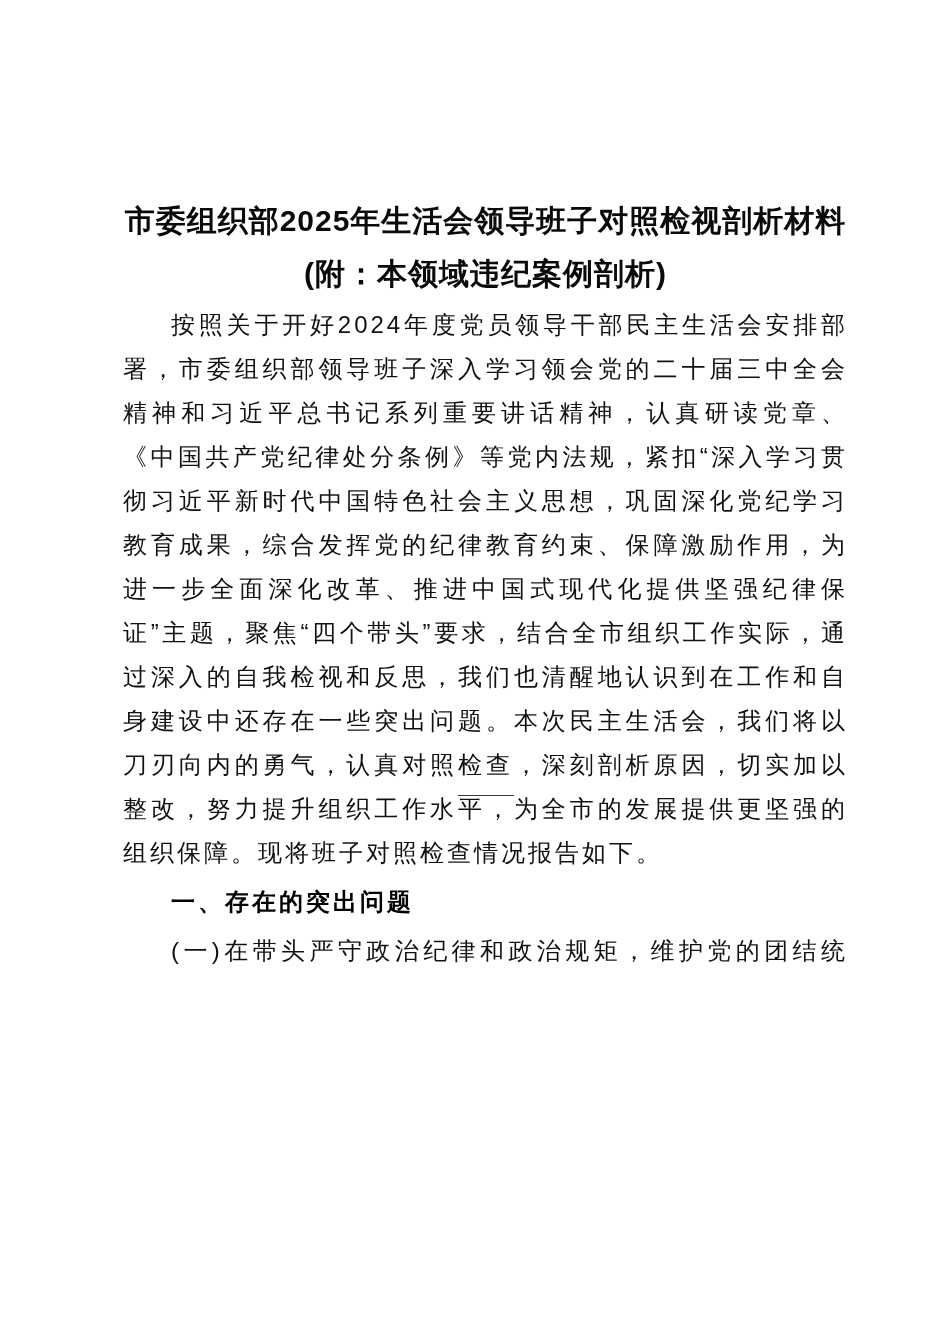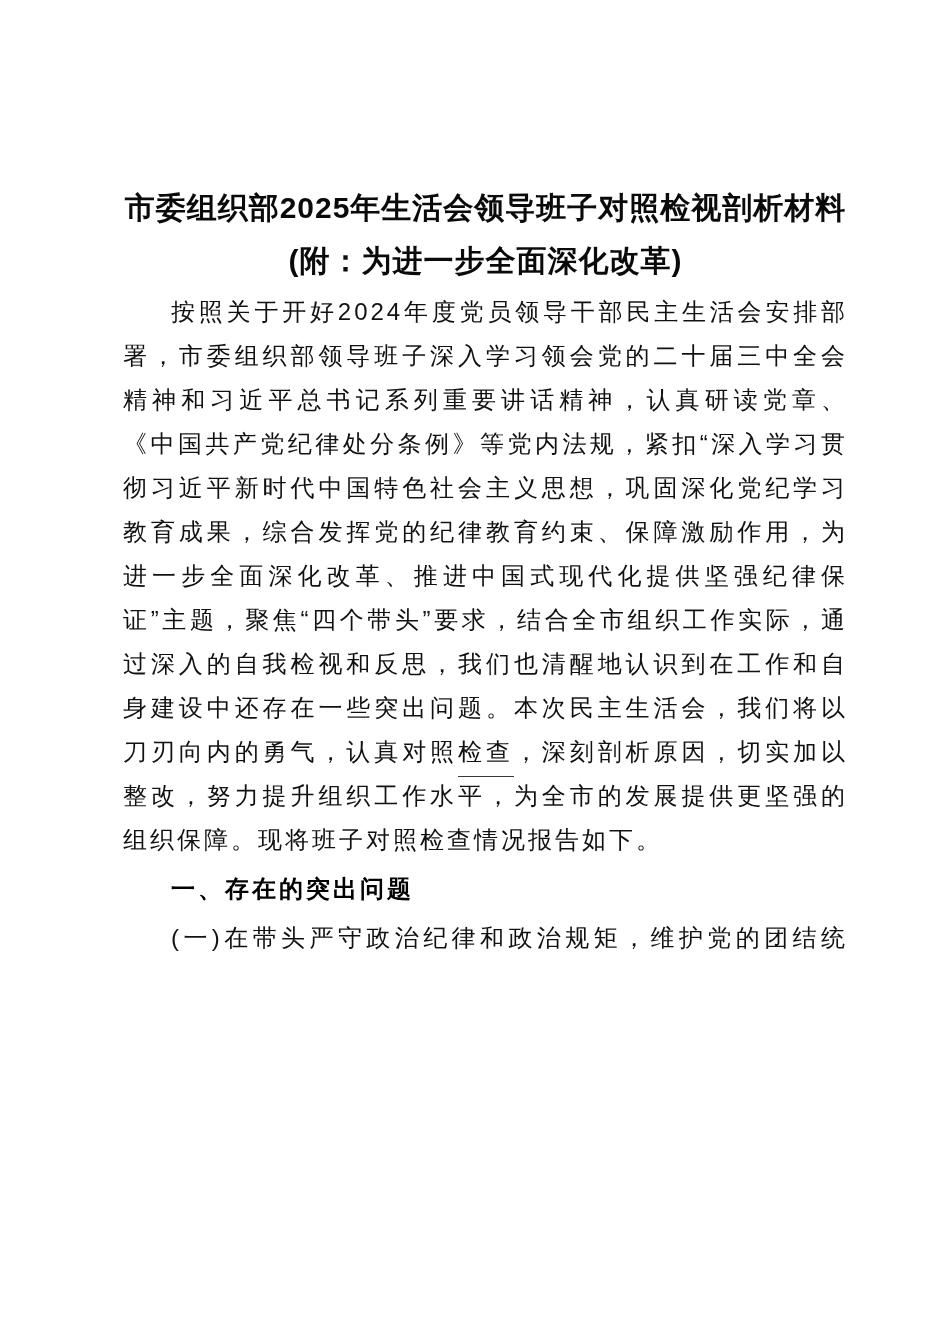--- a/index.html
+++ b/index.html
@@ -4,21 +4,21 @@
 <style>
   html, body {
     margin: 0;
     padding: 0;
     background: #ffffff;
   }
   .page {
     position: relative;
     width: 950px;
     height: 956px;
-    margin: 3px auto;
+    margin: 16px auto;
     background: #ffffff;
     box-sizing: border-box;
     padding: 178px 102px 0 123px;
     font-family: "Liberation Sans", sans-serif;
     color: #111111;
     overflow: hidden;
   }
   .doc-title {
     text-align: center;
     font-size: 30px;
@@ -39,29 +39,29 @@
   p.para {
     margin: 0 0 5px 0;
     text-indent: 2em;
   }
   p.para.heading {
     font-weight: 600;
     color: #000000;
   }
   span.u {
     border-bottom: 1px solid #3a3a3a;
-    padding-bottom: 11px;
+    padding-bottom: 17px;
   }
 </style>
 </head>
 <body>
 
 <div class="page">
   <div class="doc-title">
     <div>市委组织部2025年生活会领导班子对照检视剖析材料</div>
-    <div>(附：为进一步全面深化改革)</div>
+    <div>(附：本领域违纪案例剖析)</div>
   </div>
   <div class="doc-body" id="doc-body">
       <p class="para body"><span>按照关于开好2024年度党员领导干部民主生活会安排部署，市委组织部领导班子深入学习领会党的二十届三中全会精神和习近平总书记系列重要讲话精神，认真研读党章、《中国共产党纪律处分条例》等党内法规，紧扣“深入学习贯彻习近平新时代中国特色社会主义思想，巩固深化党纪学习教育成果，综合发挥党的纪律教育约束、保障激励作用，为进一步全面深化改革、推进中国式现代化提供坚强纪律保证”主题，聚焦“四个带头”要求，结合全市组织工作实际，通过深入的自我检视和反思，我们也清醒地认识到在工作和自身建设中还存在一些突出问题。本次民主生活会，我们将以刀刃向内的勇气，认真对照</span><span class="u">检查</span><span>，深刻剖析原因，切实加以整改，努力提升组织工作水平，为全市的发展提供更坚强的组织保障。现将班子对照检查情况报告如下。</span></p>
       <p class="para heading"><span>一、存在的突出问题</span></p>
       <p class="para body"><span>(一)在带头严守政治纪律和政治规矩，维护党的团结统一。</span></p>
     </div>
 </div>
 
 </body></html>

